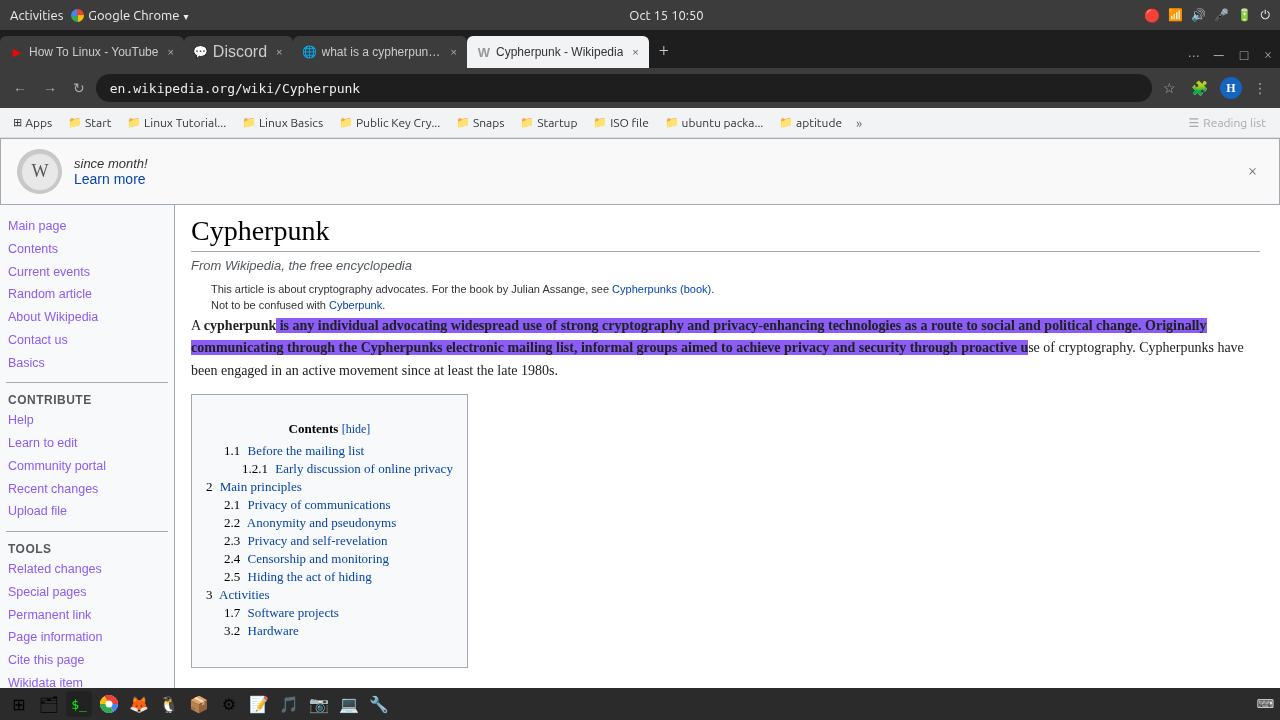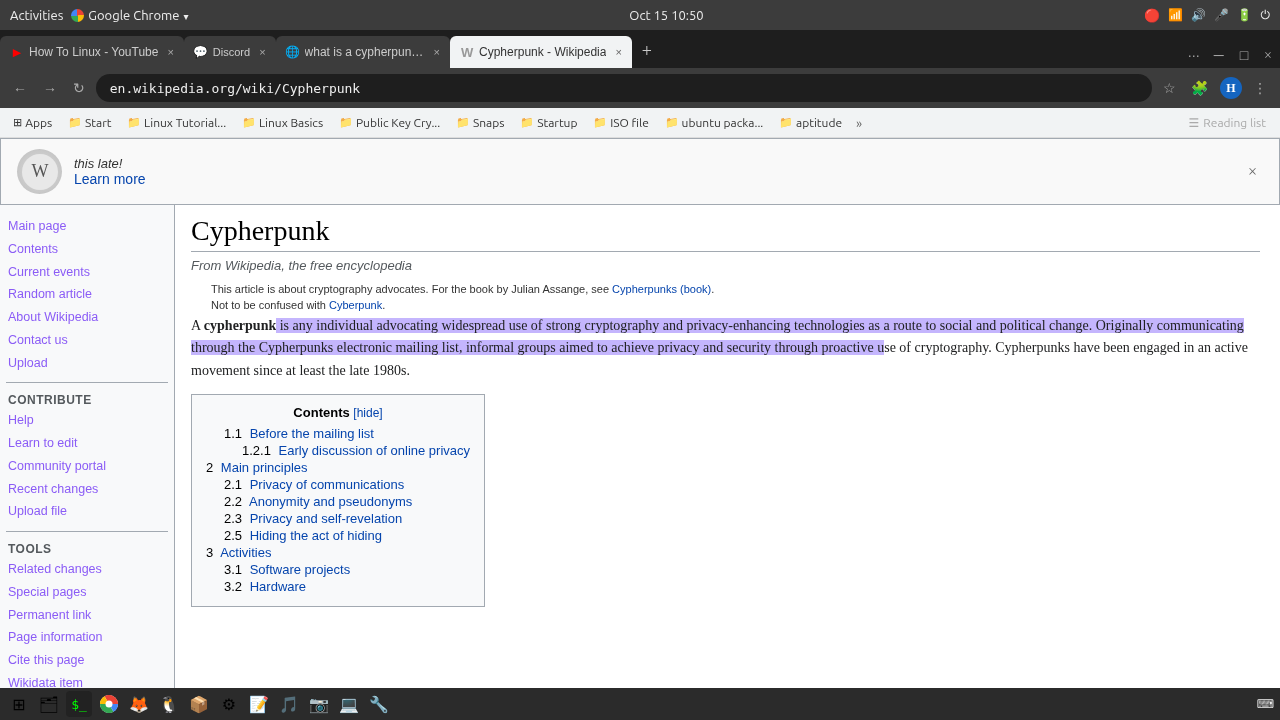--- a/index.html
+++ b/index.html
@@ -224,31 +224,32 @@
 
     .article-text {
       font-family: 'Linux Libertine', 'Georgia', serif;
       font-size: 14px;
       line-height: 1.6;
       color: #202122;
       margin-bottom: 12px;
     }
     .article-text b { font-weight: bold; }
     .highlighted-text {
-      background: #c4b5fd;
+      background: #8b5cf6;
       color: #202122;
+      font-weight: bold;
     }
 
     
     .toc-box {
       display: inline-block;
       border: 1px solid #a2a9b1;
       background: #f8f9fa;
-      padding: 10px 14px;
-      font-family: Liberation Sans, sans-serif;
+      padding: 26px 14px;
+      font-family: Liberation Serif, serif;
       font-size: 13px;
       margin-bottom: 12px;
       min-width: 260px;
     }
     .toc-header {
       text-align: center;
       font-weight: bold;
       margin-bottom: 6px;
     }
     .toc-toggle { color: #0645ad; text-decoration: none; font-weight: normal; font-size: 12px; }
@@ -328,21 +329,21 @@
 <div class="browser-chrome">
 
   <div class="tab-bar">
     <div class="tab">
       <span class="tab-favicon" style="color:#ff0000;">▶</span>
       <span style="font-family:sans-serif;font-size:12px;overflow:hidden;text-overflow:ellipsis;white-space:nowrap;max-width:130px;">How To Linux - YouTube</span>
       <span class="tab-close">×</span>
     </div>
     <div class="tab">
       <span class="tab-favicon" style="color:#7289da;font-size:12px;">💬</span>
-      <span style="font-family:sans-serif;font-size:11px;overflow:hidden;text-overflow:ellipsis;white-space:nowrap;max-width:100px;">Discord</span>
+      <span style="font-family:sans-serif;font-size:16px;overflow:hidden;text-overflow:ellipsis;white-space:nowrap;max-width:100px;">Discord</span>
       <span class="tab-close">×</span>
     </div>
     <div class="tab">
       <span class="tab-favicon" style="color:#4285f4;font-size:12px;">🌐</span>
       <span style="font-family:sans-serif;font-size:12px;overflow:hidden;text-overflow:ellipsis;white-space:nowrap;max-width:120px;">what is a cypherpunk - Go...</span>
       <span class="tab-close">×</span>
     </div>
     <div class="tab active">
       <span class="tab-favicon" style="color:#999;font-weight:bold;font-size:13px;">W</span>
       <span style="font-family:sans-serif;font-size:12px;overflow:hidden;text-overflow:ellipsis;white-space:nowrap;max-width:130px;">Cypherpunk - Wikipedia</span>
@@ -419,38 +420,38 @@
 
 <div class="wiki-banner">
   <div class="wiki-banner-content">
     <div class="wiki-banner-logo">
       <svg width="36" height="36" viewBox="0 0 36 36">
         <circle cx="18" cy="18" r="18" fill="#e8e8e8"></circle>
         <text x="18" y="23" text-anchor="middle" font-size="18" font-family="serif" fill="#555">W</text>
       </svg>
     </div>
     <div>
-      <div style="font-family:sans-serif;font-size:13px;color:#333;font-style:italic;">this late!</div>
+      <div style="font-family:sans-serif;font-size:13px;color:#333;font-style:italic;">since month!</div>
       <a class="learn-more-link">Learn more</a>
     </div>
   </div>
   <span class="close-banner">×</span>
 </div>
 
 <div class="content-area">
 
   <div class="sidebar">
     <div class="sidebar-section">
       <a class="sidebar-link">Main page</a>
       <a class="sidebar-link">Contents</a>
       <a class="sidebar-link">Current events</a>
       <a class="sidebar-link">Random article</a>
       <a class="sidebar-link">About Wikipedia</a>
       <a class="sidebar-link">Contact us</a>
-      <a class="sidebar-link">Upload</a>
+      <a class="sidebar-link">Basics</a>
     </div>
     <hr class="sidebar-separator">
     <div class="sidebar-section">
       <div class="sidebar-heading">Contribute</div>
       <a class="sidebar-link">Help</a>
       <a class="sidebar-link">Learn to edit</a>
       <a class="sidebar-link">Community portal</a>
       <a class="sidebar-link">Recent changes</a>
       <a class="sidebar-link">Upload file</a>
     </div>
@@ -506,29 +507,33 @@
         </li>
         <li class="toc-l2">
           <span class="toc-num">2.2</span>
           <a href="#Anonymity">Anonymity and pseudonyms</a>
         </li>
         <li class="toc-l2">
           <span class="toc-num">2.3</span>
           <a href="#Privacy_self">Privacy and self-revelation</a>
         </li>
         <li class="toc-l2">
+          <span class="toc-num">2.4</span>
+          <a href="#Censorship">Censorship and monitoring</a>
+        </li>
+        <li class="toc-l2">
           <span class="toc-num">2.5</span>
           <a href="#Hiding">Hiding the act of hiding</a>
         </li>
         <li class="toc-l1">
           <span class="toc-num">3</span>
           <a href="#Activities">Activities</a>
         </li>
         <li class="toc-l2">
-          <span class="toc-num">3.1</span>
+          <span class="toc-num">1.7</span>
           <a href="#Software_projects">Software projects</a>
         </li>
         <li class="toc-l2">
           <span class="toc-num">3.2</span>
           <a href="#Hardware">Hardware</a>
         </li>
       </ul>
     </div>
   </div>
 </div>

